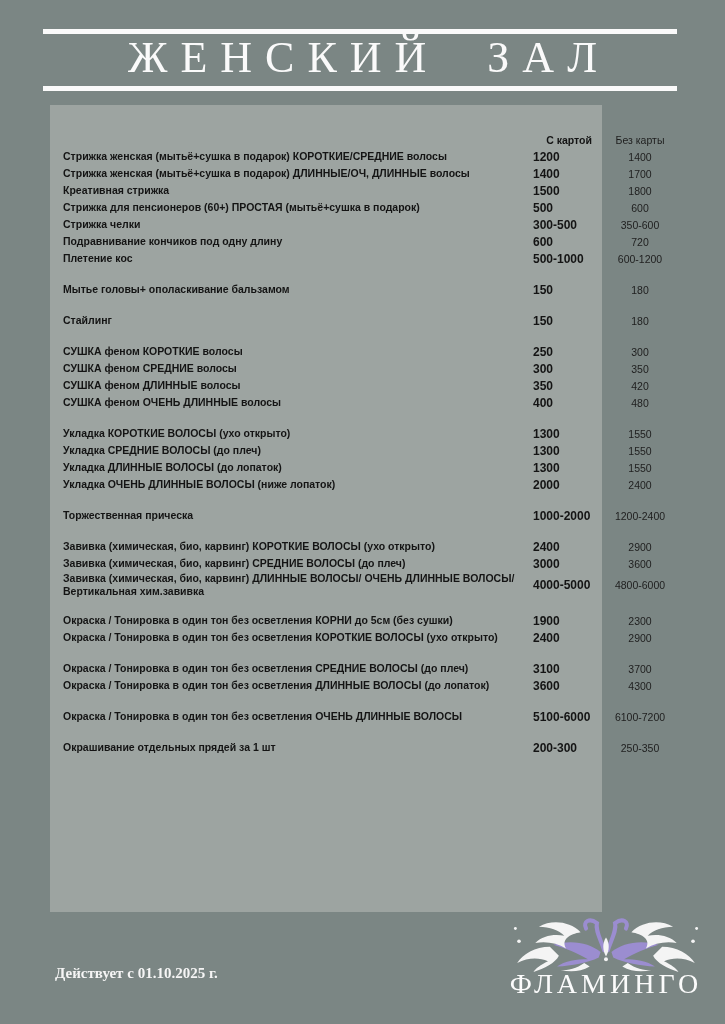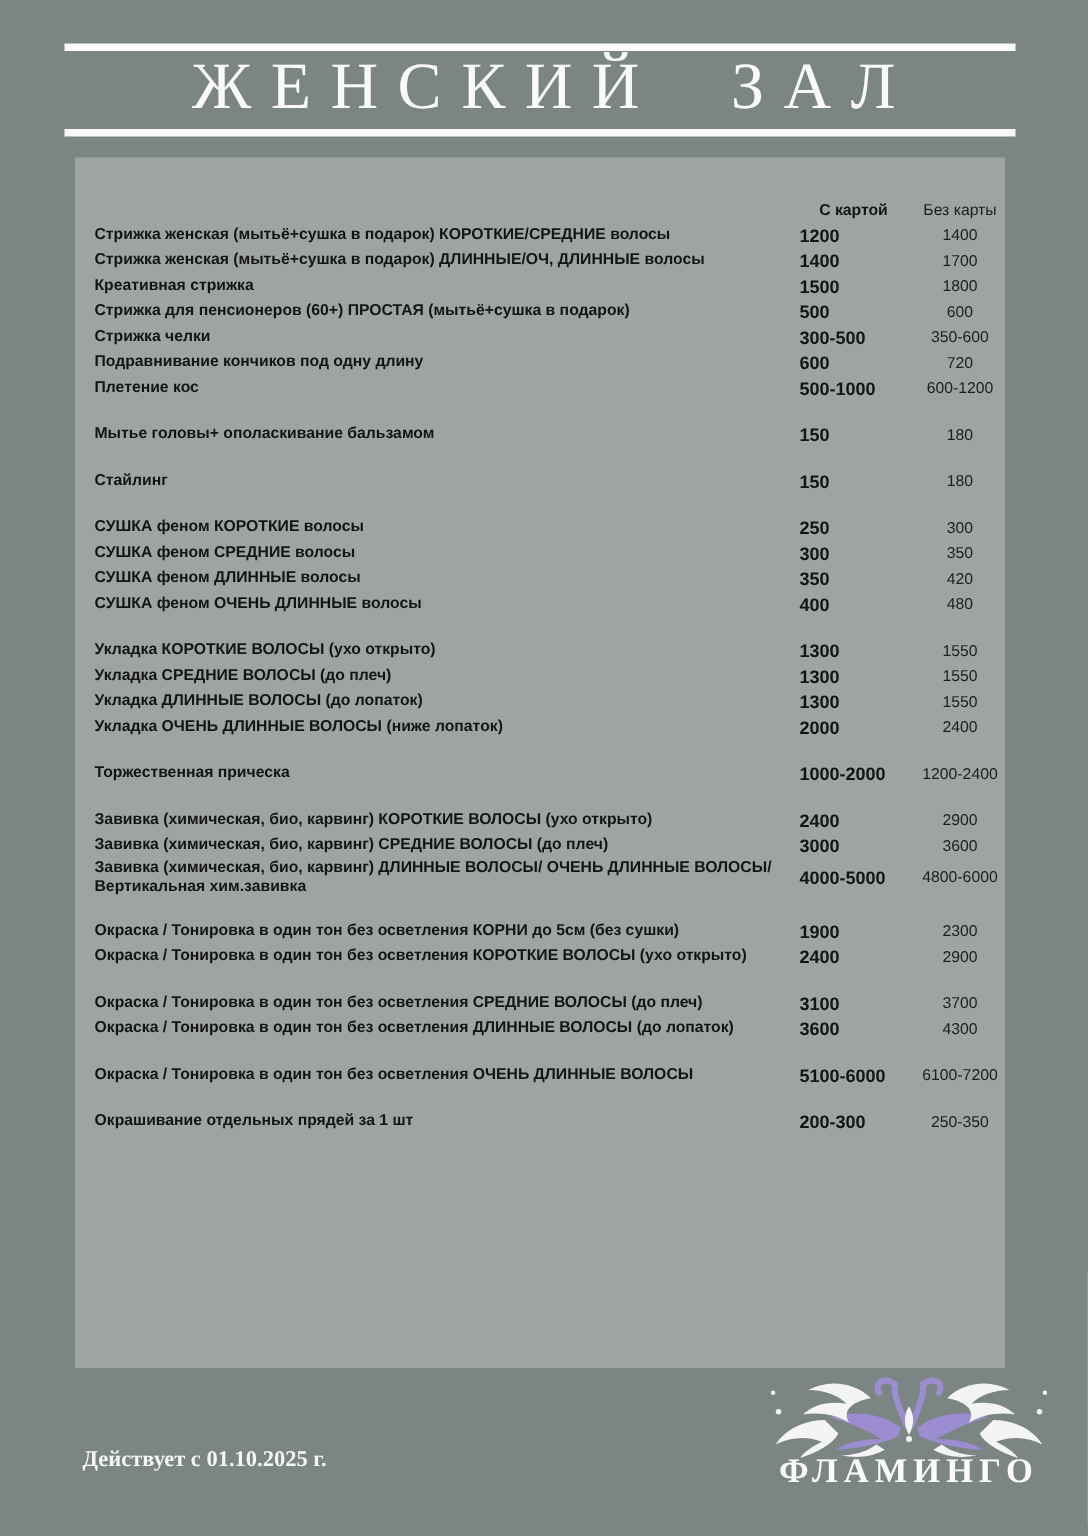--- a/index.html
+++ b/index.html
@@ -17,21 +17,21 @@
   .rule-top { top: 29px; }
   .rule-bottom { top: 86px; }
   .title {
     position: absolute; top: 29px; left: 0; width: 725px; height: 70px;
     margin: 0; line-height: 57px; text-align: center;
     font-family: "Liberation Serif", serif; font-weight: normal;
     font-size: 44px; letter-spacing: 13px; word-spacing: 24px; text-indent: 13px;
     color: #fafafa; white-space: nowrap;
   }
   .panel {
-    position: absolute; left: 50px; top: 105px; width: 620px; height: 807px;
+    position: absolute; left: 50px; top: 105px; width: 552px; height: 807px;
     background: #9da4a1;
   }
   .price-table { padding: 26px 0 0 13px; }
   .row {
     display: grid;
     grid-template-columns: 470px 72px 70px;
     align-items: center;
     min-height: 17px;
     color: #141414;
   }
@@ -49,22 +49,22 @@
     font-family: "Liberation Serif", serif; font-weight: bold;
     font-size: 15px; color: #f5f5f5;
   }
   .logo {
     position: absolute; left: 502px; top: 914px; width: 208px;
     text-align: center;
   }
   .logo svg { display: block; margin: 0 auto; }
   .brand {
     margin-top: -4px;
-    font-family: "Liberation Serif", serif; font-weight: bold;
-    font-size: 23px; letter-spacing: 4px; color: #fbfbfb; white-space: nowrap;
+    font-family: "Liberation Serif", serif; font-weight: normal;
+    font-size: 28px; letter-spacing: 4px; color: #fbfbfb; white-space: nowrap;
   }
 </style>
 </head>
 <body>
 
 <div class="header">
   <div class="rule rule-top"></div>
   <h1 class="title">ЖЕНСКИЙ ЗАЛ</h1>
   <div class="rule rule-bottom"></div>
 </div>

